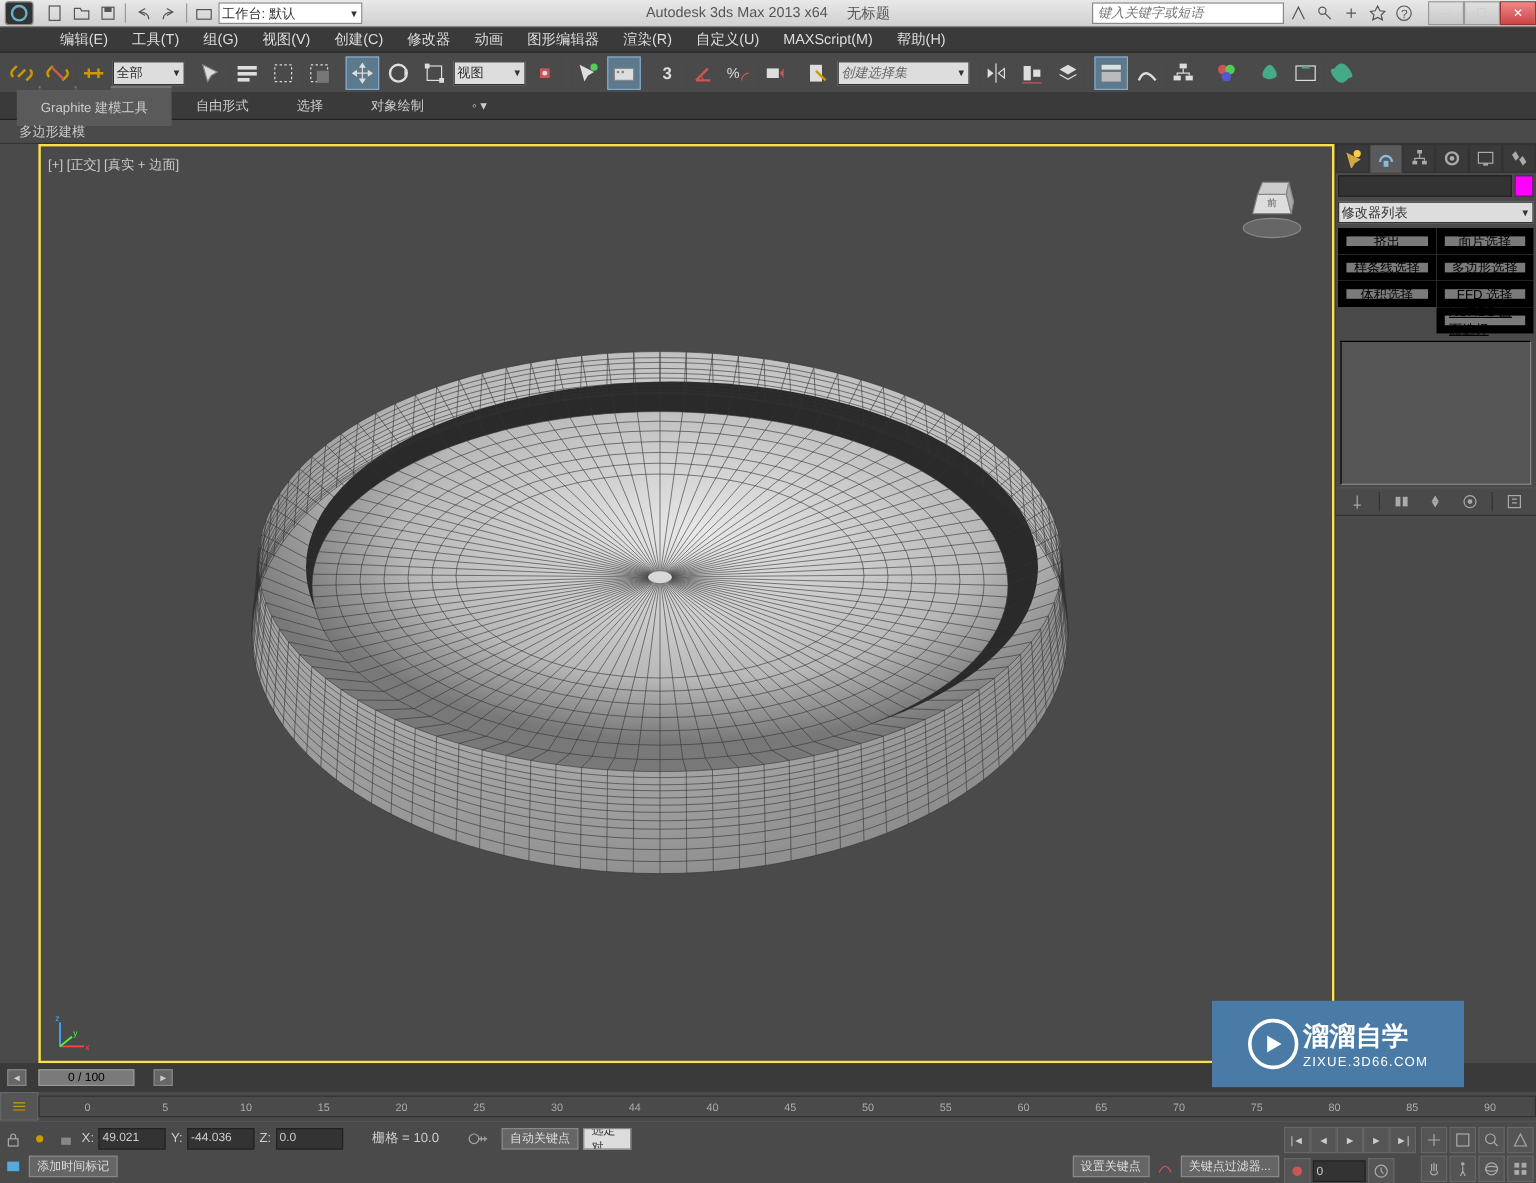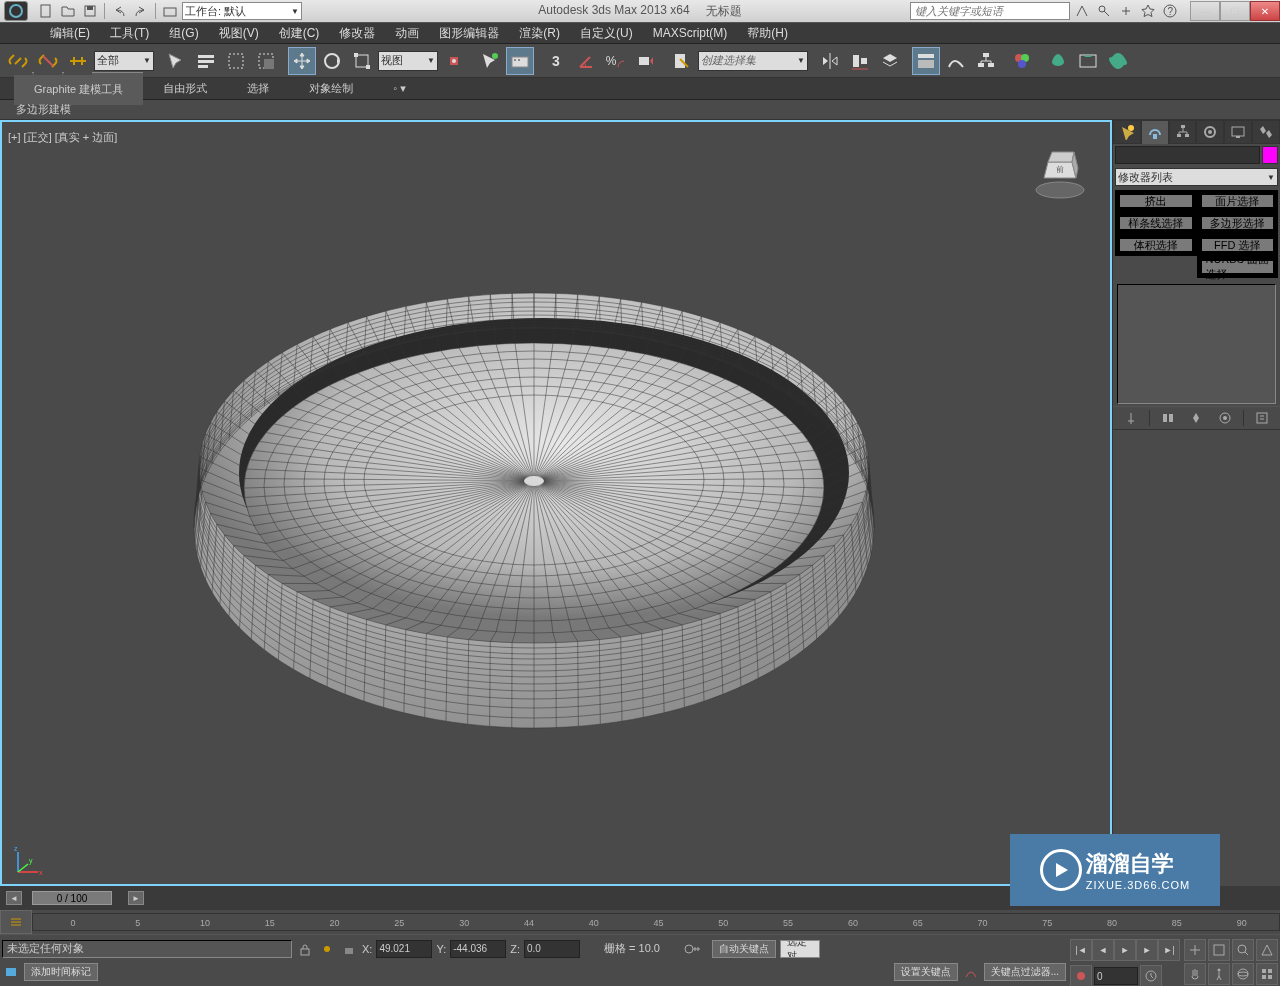--- a/index.html
+++ b/index.html
@@ -34,36 +34,36 @@
 
 
 .ribbon { height:22px; background:#3a3a3a; display:flex; align-items:center; border-bottom:1px solid #222; }
 .ribbon-tab { padding:16px 20px; height:22px; display:flex; align-items:center; color:#ccc; font-size:11px; cursor:pointer; }
 .ribbon-tab.active { background:#5a5a5a; border-top:1px solid #888; }
 .ribbon-sub { height:20px; background:#4a4a4a; display:flex; align-items:center; padding:0 8px; border-bottom:1px solid #333; }
 .ribbon-sub-item { padding:0 8px; font-size:11px; color:#ccc; }
 
 
 .mainarea { position:absolute; top:120px; left:0; right:0; bottom:100px; display:flex; }
-.viewport { flex:1; background:#4a4a4a; border:2px solid #7dd3fc; position:relative; overflow:hidden; }
+.viewport { flex:1; background:#4a4a4a; border:2px solid #fde047; position:relative; overflow:hidden;margin-left:32px; }
 .vp-label { position:absolute; top:8px; left:6px; color:#ccc; font-size:11px; }
 .vp-cube { position:absolute; top:20px; right:20px; width:60px; height:60px; }
 .axis-gizmo { position:absolute; bottom:10px; left:10px; width:30px; height:30px; }
 
 
 .cmdpanel { width:168px; background:#4a4a4a; border-left:1px solid #333; display:flex; flex-direction:column; }
 .cmd-tabs { height:24px; display:flex; background:#3a3a3a; }
 .cmd-tab { flex:1; display:flex; align-items:center; justify-content:center; border:1px solid #333; cursor:pointer; }
 .cmd-tab.active { background:#5a5a5a; border-bottom:none; }
 .cmd-color-row { height:22px; display:flex; padding:2px; gap:2px; }
 .cmd-name-field { flex:1; background:#333; border:1px solid #222; }
 .cmd-color-swatch { width:16px; background:#f0f; border:1px solid #333; }
 .cmd-dd { margin:2px; background:#ddd; border:1px solid #333; height:18px; font-size:11px; color:#333; padding:0 2px; display:flex; align-items:center; justify-content:space-between; }
 .mod-btns { display:flex; flex-wrap:wrap; padding:2px; gap:0; }
-.mod-btn { width:50%; height:22px; background:#7a7a7a; border:5px solid #000000; display:flex; align-items:center; justify-content:center; font-size:11px; color:#000; cursor:pointer; }
+.mod-btn { width:50%; height:22px; background:#7a7a7a; border:7px solid #000000; display:flex; align-items:center; justify-content:center; font-size:11px; color:#000; cursor:pointer;text-decoration:underline; }
 .mod-btn.right { text-align:left; padding-left:4px; }
 .mod-stack { margin:4px; height:120px; background:#555; border:1px inset #333; }
 .mod-icons { height:24px; display:flex; align-items:center; justify-content:space-around; padding:0 4px; border-top:1px solid #555; border-bottom:1px solid #333; margin-top:-2px; }
 .mod-icon { width:20px; height:18px; display:flex; align-items:center; justify-content:center; }
 .mod-icon-sep { width:1px; height:16px; background:#333; }
 
 
 .track { position:absolute; bottom:76px; left:0; right:0; height:24px; background:#3a3a3a; display:flex; align-items:center; }
 .track-slider { position:absolute; left:32px; background:#7a7a7a; border:1px solid #999; height:14px; width:80px; display:flex; align-items:center; justify-content:center; font-size:10px; color:#000; }
 .track-arrow { width:16px; height:14px; background:#666; border:1px solid #888; display:flex; align-items:center; justify-content:center; font-size:8px; }
@@ -902,21 +902,20 @@
       <span class="tl-tick" style="left: 81%;">75</span>
       <span class="tl-tick" style="left: 86.2%;">80</span>
       <span class="tl-tick" style="left: 91.4%;">85</span>
       <span class="tl-tick" style="left: 96.6%;">90</span>
     </div>
 </div>
 
 <div class="statusbar">
   <div class="status-mid">
     <div class="status-row">
-      <div class="prompt-field">未选定任何对象</div>
       <div class="status-lock">
           <svg width="14" height="14">
             <rect x="3" y="7" width="8" height="6" fill="none" stroke="#aaa"></rect>
             <path d="M5 7V5a2 2 0 0 1 4 0v2" stroke="#aaa" fill="none"></path>
           </svg>
         </div>
       <div class="status-lock">
           <svg width="14" height="14">
             <circle cx="7" cy="7" r="3" fill="#c90"></circle>
           </svg>

